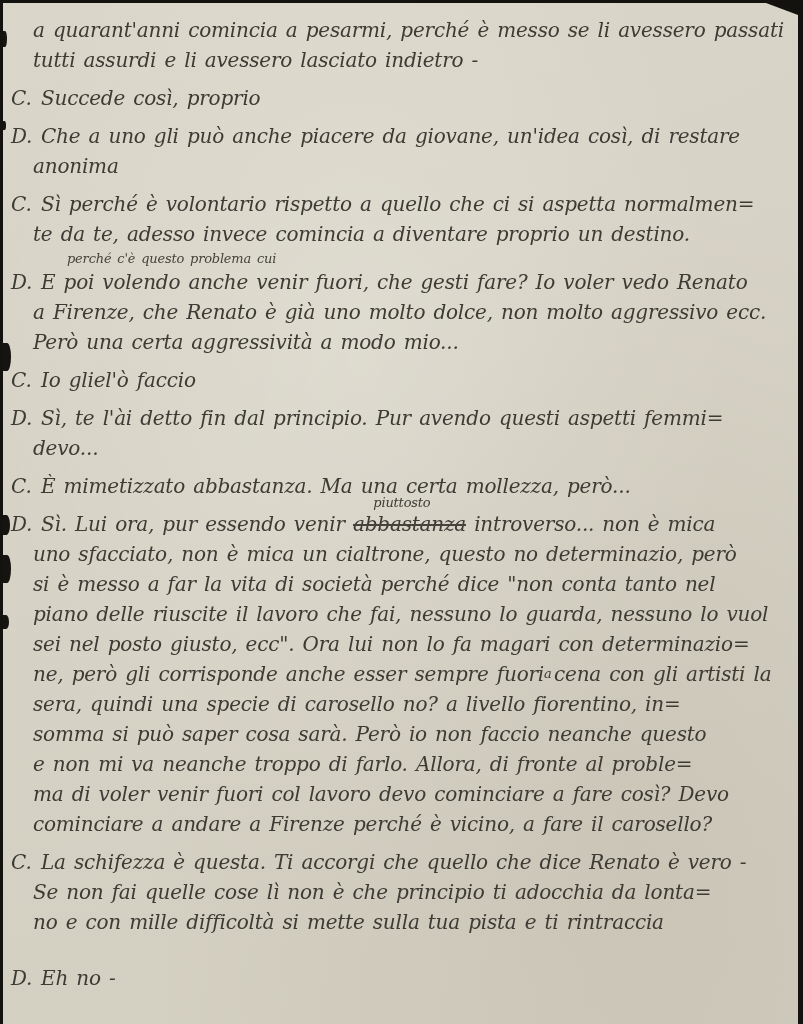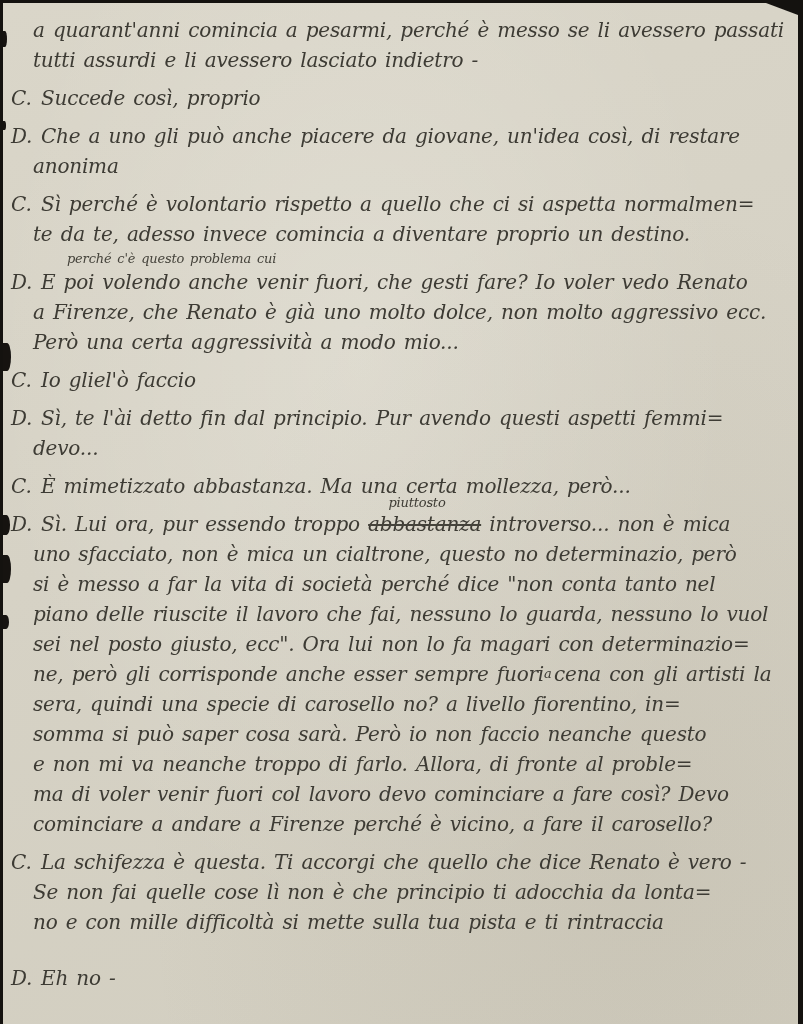--- a/index.html
+++ b/index.html
@@ -103,21 +103,21 @@
     <div class="line g"><span class="sp">C.</span><span>Sì perché è volontario rispetto a quello che ci si aspetta normalmen=</span></div>
     <div class="line"><span>te da te, adesso invece comincia a diventare proprio un destino.</span></div>
     <div class="line note"><span>perché c'è questo problema cui</span></div>
     <div class="line"><span class="sp">D.</span><span>E poi volendo anche venir fuori, che gesti fare? Io voler vedo Renato</span></div>
     <div class="line"><span>a Firenze, che Renato è già uno molto dolce, non molto aggressivo ecc.</span></div>
     <div class="line"><span>Però una certa aggressività a modo mio...</span></div>
     <div class="line g"><span class="sp">C.</span><span>Io gliel'ò faccio</span></div>
     <div class="line g"><span class="sp">D.</span><span>Sì, te l'ài detto fin dal principio. Pur avendo questi aspetti femmi=</span></div>
     <div class="line"><span>devo...</span></div>
     <div class="line g"><span class="sp">C.</span><span>È mimetizzato abbastanza. Ma una certa mollezza, però...</span></div>
-    <div class="line g"><span class="sp">D.</span><span>Sì. Lui ora, pur essendo troppo </span><span class="strike-wrap"><span class="struck">abbastanza</span><span class="above">piuttosto</span></span><span> introverso... non è mica</span></div>
+    <div class="line g"><span class="sp">D.</span><span>Sì. Lui ora, pur essendo venir </span><span class="strike-wrap"><span class="struck">abbastanza</span><span class="above">piuttosto</span></span><span> introverso... non è mica</span></div>
     <div class="line"><span>uno sfacciato, non è mica un cialtrone, questo no determinazio, però</span></div>
     <div class="line"><span>si è messo a far la vita di società perché dice "non conta tanto nel</span></div>
     <div class="line"><span>piano delle riuscite il lavoro che fai, nessuno lo guarda, nessuno lo vuol</span></div>
     <div class="line"><span>sei nel posto giusto, ecc". Ora lui non lo fa magari con determinazio=</span></div>
     <div class="line"><span>ne, però gli corrisponde anche esser sempre fuori</span><span class="ins-wrap"><span class="ins-above">a</span></span><span>cena con gli artisti la</span></div>
     <div class="line"><span>sera, quindi una specie di carosello no? a livello fiorentino, in=</span></div>
     <div class="line"><span>somma si può saper cosa sarà. Però io non faccio neanche questo</span></div>
     <div class="line"><span>e non mi va neanche troppo di farlo. Allora, di fronte al proble=</span></div>
     <div class="line"><span>ma di voler venir fuori col lavoro devo cominciare a fare così? Devo</span></div>
     <div class="line"><span>cominciare a andare a Firenze perché è vicino, a fare il carosello?</span></div>

